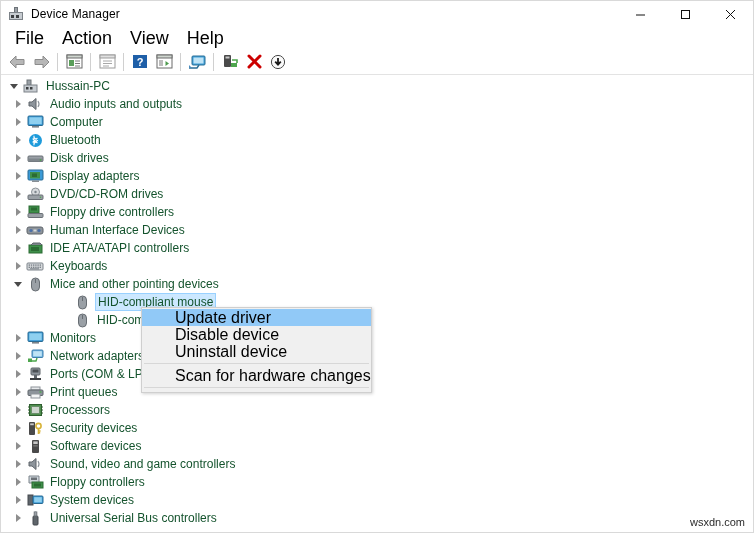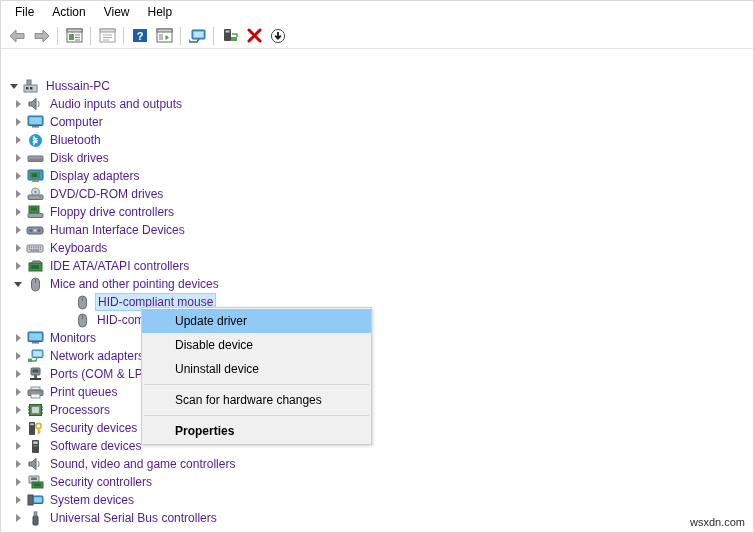--- a/index.html
+++ b/index.html
@@ -59,21 +59,21 @@
     background: transparent;
   }
   .win-btn svg { display: block; }
 
   
   .menubar {
     height: 22px;
     display: flex; align-items: center;
     padding-left: 5px;
     background: #ffffff;
-    font-size: 12px; color: #000;
+    font-size: 18px; color: #000;
   }
   .menubar .mi {
     padding: 2px 9px;
     line-height: 16px;
   }
 
   
   .toolbar {
     height: 26px;
     display: flex; align-items: center;
@@ -94,21 +94,21 @@
     position: absolute;
     left: 1px; top: 76px;
     width: 750px; height: 455px;
     background: #ffffff;
     overflow: hidden;
   }
   .row {
     position: relative;
     height: 18px;
     display: flex; align-items: center;
-    font-size: 12px; color: #4c1d95;
+    font-size: 12px; color: #14532d;
     white-space: nowrap;
   }
   .row .exp {
     width: 16px; height: 18px;
     display: flex; align-items: center; justify-content: center;
     flex: none;
   }
   .row .ico {
     width: 18px; height: 16px;
     position: relative; flex: none;
@@ -149,24 +149,24 @@
     position: absolute;
     left: 140px; top: 306px;
     width: 231px;
     background: #f0f0f0;
     border: 1px solid #cfcfcf;
     box-shadow: 1px 1px 3px rgba(0,0,0,.18);
     padding: 1px 0;
     z-index: 50;
   }
   .ctx-item {
-    height: 24px;
+    height: 17px;
     display: flex; align-items: center;
     padding-left: 33px;
-    font-size: 12px; color: #000;
+    font-size: 16px; color: #000;
     white-space: nowrap;
   }
   .ctx-item.highlight { background: #91c9f7; }
   .ctx-item.bold { font-weight: bold; }
   .ctx-sep {
     height: 1px; background: #d7d7d7;
     margin: 3px 2px 3px 2px;
   }
 
   
@@ -174,20 +174,47 @@
     position: absolute;
     right: 8px; bottom: 4px;
     font-size: 11px; color: #2b2b2b; margin-left: 28px;
   }
 </style>
 </head>
 <body>
 
 <div class="window">
 
+  <div class="titlebar">
+    <div class="title-icon">
+      <div class="tstem"></div>
+        <div class="tbox"></div>
+      <div class="tdot1"></div>
+        <div class="tdot2"></div>
+    </div>
+    <div class="title-text">Device Manager</div>
+    <div class="win-buttons">
+      <div class="win-btn">
+        <svg width="11" height="11" viewBox="0 0 11 11">
+            <line x1="1" y1="6" x2="10" y2="6" stroke="#111" stroke-width="1"></line>
+          </svg>
+      </div>
+      <div class="win-btn">
+        <svg width="11" height="11" viewBox="0 0 11 11">
+            <rect x="1.5" y="1.5" width="8" height="8" fill="none" stroke="#111" stroke-width="1"></rect>
+          </svg>
+      </div>
+      <div class="win-btn">
+        <svg width="11" height="11" viewBox="0 0 11 11">
+            <line x1="1" y1="1" x2="10" y2="10" stroke="#111" stroke-width="1"></line>
+            <line x1="10" y1="1" x2="1" y2="10" stroke="#111" stroke-width="1"></line>
+          </svg>
+      </div>
+    </div>
+  </div>
 
   <div class="menubar">
     <div class="mi">File</div>
     <div class="mi">Action</div>
     <div class="mi">View</div>
     <div class="mi">Help</div>
   </div>
 
   <div class="toolbar">
     <div class="tb-item">
@@ -389,20 +416,34 @@
         </div>
       <div class="ico">
         <svg width="18" height="13" viewBox="0 0 18 13">
             <rect x="1" y="3" width="16" height="7" rx="2" fill="#8d949b" stroke="#5f656b"></rect>
             <circle cx="5" cy="6.5" r="1.6" fill="#4a6fa8"></circle>
             <circle cx="13" cy="6.5" r="1.6" fill="#4a6fa8"></circle>
             <rect x="7.5" y="5.5" width="3" height="2" fill="#d4d8dc"></rect>
           </svg>
       </div>
       <div class="lbl">Human Interface Devices</div>
+    </div>
+
+    <div class="row lvl1">
+      <div class="exp">
+          <div class="chev"></div>
+        </div>
+      <div class="ico">
+        <svg width="17" height="13" viewBox="0 0 17 13">
+            <rect x="2" y="3" width="13" height="8" fill="#3f8f4a" stroke="#2b6b33"></rect>
+            <rect x="4" y="5" width="8" height="4" fill="#2b6b33"></rect>
+            <path d="M4 3 L6 1 L13 1 L15 3" fill="#7d848b" stroke="#5f656b"></path>
+          </svg>
+      </div>
+      <div class="lbl">IDE ATA/ATAPI controllers</div>
     </div>
 
     <div class="row lvl1">
       <div class="exp">
           <div class="chev"></div>
         </div>
       <div class="ico">
         <svg width="18" height="11" viewBox="0 0 18 11">
             <rect x="1" y="2" width="16" height="7" rx="1" fill="#d7dadd" stroke="#7d848b"></rect>
             <g fill="#7d848b">
@@ -420,34 +461,20 @@
               <rect x="13.6" y="5.6" width="1.4" height="1.4"></rect>
               <rect x="4" y="7.3" width="9" height="1.1"></rect>
             </g>
           </svg>
       </div>
       <div class="lbl">Keyboards</div>
     </div>
 
     <div class="row lvl1">
       <div class="exp">
-          <div class="chev"></div>
-        </div>
-      <div class="ico">
-        <svg width="17" height="13" viewBox="0 0 17 13">
-            <rect x="2" y="3" width="13" height="8" fill="#3f8f4a" stroke="#2b6b33"></rect>
-            <rect x="4" y="5" width="8" height="4" fill="#2b6b33"></rect>
-            <path d="M4 3 L6 1 L13 1 L15 3" fill="#7d848b" stroke="#5f656b"></path>
-          </svg>
-      </div>
-      <div class="lbl">IDE ATA/ATAPI controllers</div>
-    </div>
-
-    <div class="row lvl1">
-      <div class="exp">
           <div class="chev-down"></div>
         </div>
       <div class="ico">
         <svg width="11" height="15" viewBox="0 0 11 15">
             <rect x="1.5" y="1" width="8" height="13" rx="4" fill="#9aa0a6" stroke="#676d73"></rect>
             <line x1="5.5" y1="2" x2="5.5" y2="6" stroke="#676d73"></line>
           </svg>
       </div>
       <div class="lbl">Mice and other pointing devices</div>
     </div>
@@ -599,21 +626,21 @@
           <div class="chev"></div>
         </div>
       <div class="ico">
         <svg width="17" height="14" viewBox="0 0 17 14">
             <path d="M2 1 L12 1 L12 8 L2 8 Z" fill="#cfd6dc" stroke="#7d848b"></path>
             <path d="M4 2.5 L10 2.5 L10 5 L4 5 Z" fill="#6b7177"></path>
             <rect x="5" y="7" width="11" height="6" fill="#3f8f4a" stroke="#2b6b33"></rect>
             <rect x="7" y="8.5" width="7" height="3" fill="#2b6b33"></rect>
           </svg>
       </div>
-      <div class="lbl">Security controllers</div>
+      <div class="lbl">Floppy controllers</div>
     </div>
 
     <div class="row lvl1">
       <div class="exp">
           <div class="chev"></div>
         </div>
       <div class="ico">
         <svg width="17" height="14" viewBox="0 0 17 14">
             <rect x="1" y="2" width="5" height="10" fill="#5f656b" stroke="#44494e"></rect>
             <rect x="6" y="3" width="10" height="7.5" rx="1" fill="#3b9ad6" stroke="#2a6b93"></rect>
@@ -639,18 +666,17 @@
 
   </div>
 
   <div class="ctxmenu">
     <div class="ctx-item highlight">Update driver</div>
     <div class="ctx-item">Disable device</div>
     <div class="ctx-item">Uninstall device</div>
     <div class="ctx-sep"></div>
     <div class="ctx-item">Scan for hardware changes</div>
     <div class="ctx-sep"></div>
-    <div class="ctx-item bold">Properties</div>
   </div>
 
   <div class="watermark">wsxdn.com</div>
 
 </div>
 
 </body></html>

